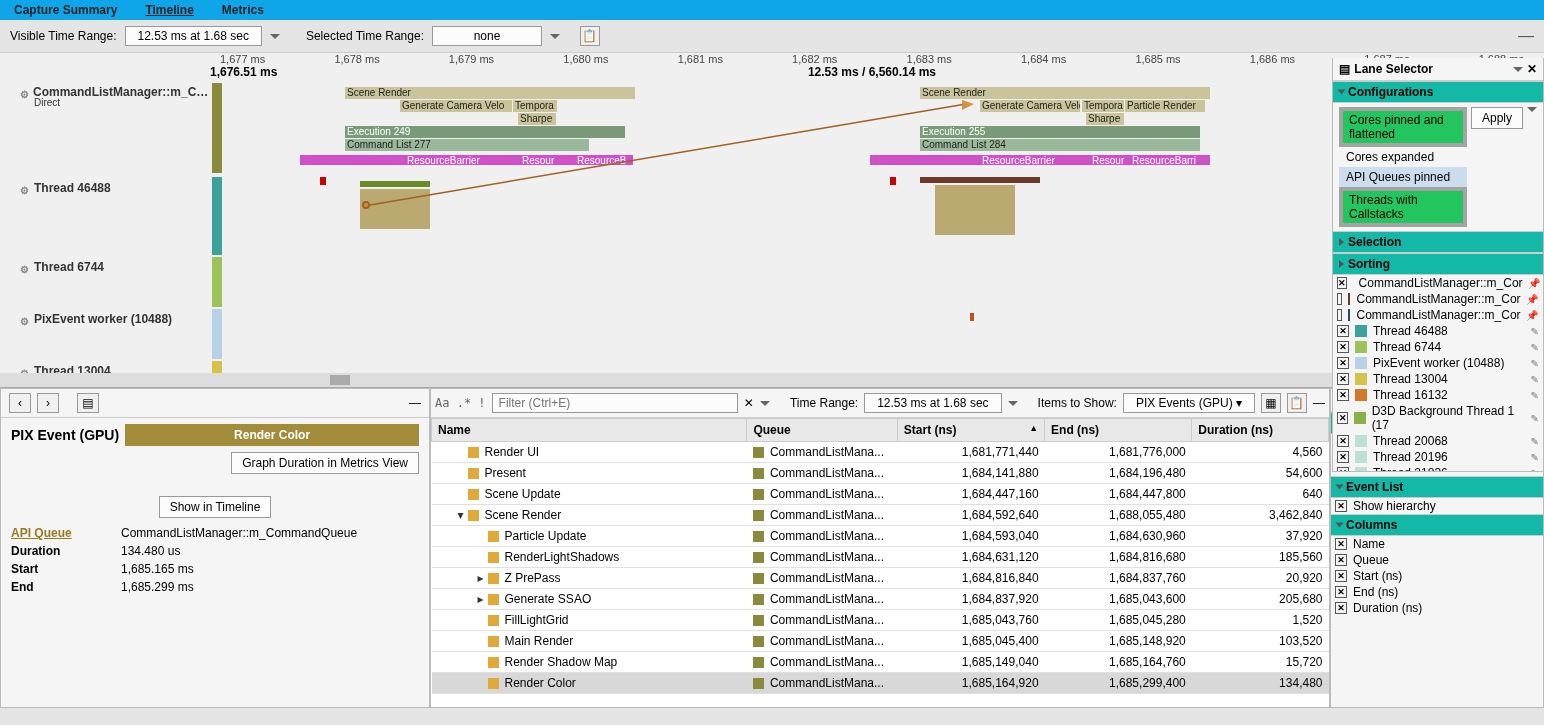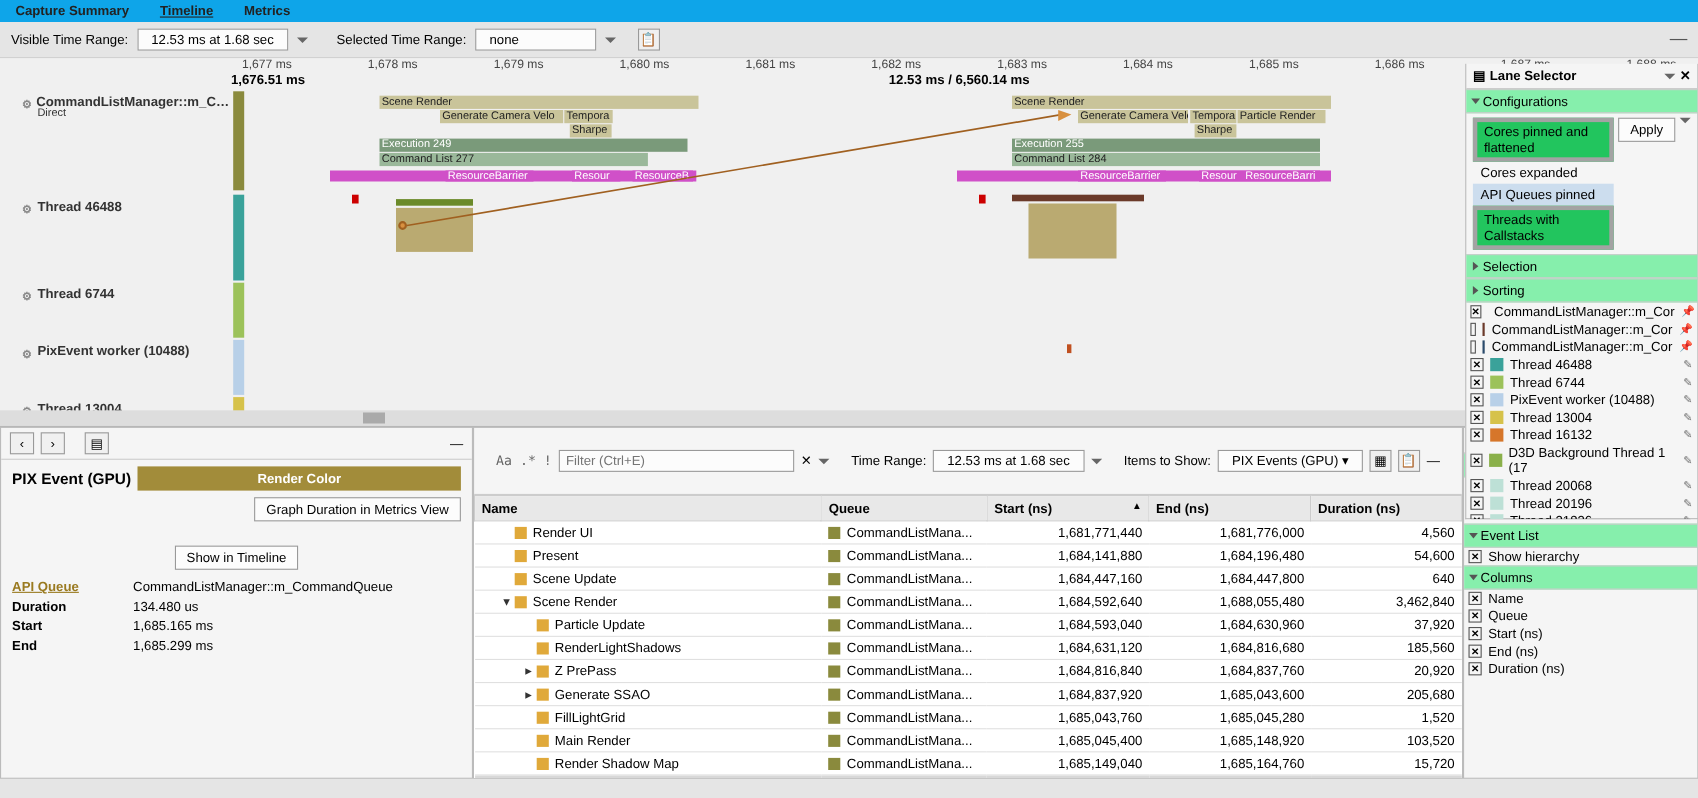--- a/index.html
+++ b/index.html
@@ -1,21 +1,21 @@
 <!DOCTYPE html>
 <html><head>
 <meta charset="utf-8">
 <style>
 * { box-sizing: border-box; margin: 0; padding: 0; font-family: "Segoe UI", Arial, sans-serif; font-size: 12px; }
 body { background: #e5e5e5; width: 1544px; height: 725px; overflow: hidden; position: relative; }
 .tabs-top { display: flex; gap: 28px; padding: 3px 14px; background: #0ea5e9; }
 .tab-top { font-weight: 600; color: #222; cursor: pointer; }
 .tab-top.active { text-decoration: underline; }
 .toolbar-row { display:flex; align-items:center; gap:8px; padding:6px 10px; background:#e5e5e5; border-bottom:1px solid #ccc;}
-.dd { background:#fcfcfc; border:1px solid #999; padding:2px 12px; min-width:110px; display:inline-block;}
+.dd { background:#fcfcfc; border:1px solid #999; padding:2px 12px; min-width:110px; text-align:center; display:inline-block;}
 .chevron-small { display:inline-block; width:0; height:0; border-left:5px solid transparent; border-right:5px solid transparent; border-top:5px solid #666;}
 .icon-btn { width:20px; height:20px; border:1px solid #999; background:#f0f0f0; display:inline-flex; align-items:center; justify-content:center; cursor:pointer;}
 .timeline-area { position:relative; background:#f0f0f0; height:335px; border-bottom:1px solid #aaa; overflow:hidden;}
 .ruler { display:flex; justify-content:space-between; padding:0 20px 0 220px; background:#f0f0f0;}
 .ruler span { color:#444; font-size:11px;}
 .ruler-bold { display:flex; justify-content:space-between; padding:0 10px 0 210px; font-weight:700;}
 .lane-label { position:absolute; left:0; width:210px; padding-left:20px; font-size:11px; color:#333; font-weight:600; display:flex; align-items:center; gap:4px;}
 .gear { width:10px;height:10px; }
 .gear::before{content:"⚙"; font-size:10px; color:#888;}
 .lane-block { position:absolute; height:12px; font-size:10px; color:#222; overflow:hidden; white-space:nowrap; padding:0 2px;}
@@ -35,31 +35,31 @@
 th { background:#e8e8e8; text-align:left; padding:4px 6px; border:1px solid #ccc; font-weight:600; position:sticky; top:0;}
 td { padding:3px 6px; border-bottom:1px solid #e0e0e0; white-space:nowrap;}
 td.num { text-align:right;}
 .sq { display:inline-block; width:11px; height:11px; background:#e0a93a; vertical-align:middle; margin-right:6px;}
 .sq.olive { background:#8a8a3d;}
 .indent0 { padding-left:24px;}
 .indent1 { padding-left:44px;}
 .expander { display:inline-block; width:10px; text-align:center; color:#333; margin-right:2px; cursor:pointer;}
 tr.sel td { background:#d8d8d8;}
 .right-col { display:flex; flex-direction:column;}
-.section-h { background:#86efac; padding:3px 6px; font-weight:400; border-top:1px solid #ccc; border-bottom:1px solid #ccc; display:flex; align-items:center; gap:4px;text-align:center;}
+.section-h { background:#14b8a6; padding:3px 6px; font-weight:700; border-top:1px solid #ccc; border-bottom:1px solid #ccc; display:flex; align-items:center; gap:4px;text-align:center;}
 .tri { display:inline-block; width:0;height:0; border-top:4px solid transparent; border-bottom:4px solid transparent; border-left:5px solid #555;}
 .tri.dn { transform:rotate(90deg);}
 .cfg-item { padding:2px 6px; border:1px solid transparent;}
 .cfg-item.box { border:4px solid #a3a3a3; background:#22c55e;}
 .check-row { display:flex; align-items:center; gap:6px; padding:1px 4px;}
 .check-row .cbox { width:12px;height:12px; border:1px solid #555; display:inline-flex; align-items:center; justify-content:center; font-size:9px;}
 .check-row .cbox.on::after{content:"✕"; font-weight:700;}
 .swatch { width:12px;height:12px; display:inline-block;}
 .pin { color:#777; font-size:10px; margin-left:auto;}
-.filter-bar { display:flex; align-items:center; gap:6px; padding:20px; border-bottom:1px solid #ccc;}
+.filter-bar { display:flex; align-items:center; gap:6px; padding:4px; border-bottom:1px solid #ccc;}
 .filter-in { flex:1; border:1px solid #999; padding:2px 6px; color:#888; background:#fcfcfc;}
 .nav-btn { width:22px; height:20px; border:1px solid #999; background:#f0f0f0; display:inline-flex; align-items:center; justify-content:center; cursor:pointer;}
 .arrow-line { position:absolute; pointer-events:none; }
 .lane-selector-abs { position:absolute; top:58px; right:0; width:212px; background:#f5f5f5; border:1px solid #bbb; border-top:none; z-index:5;}
 .ls-head { display:flex; align-items:center; gap:4px; padding:4px 6px; border-bottom:1px solid #ccc; font-weight:700;}
 input[type=text]{ font-family:inherit; font-size:12px;}
 .sort-ind { float:right; font-size:9px;}
 </style>
 </head>
 <body>

